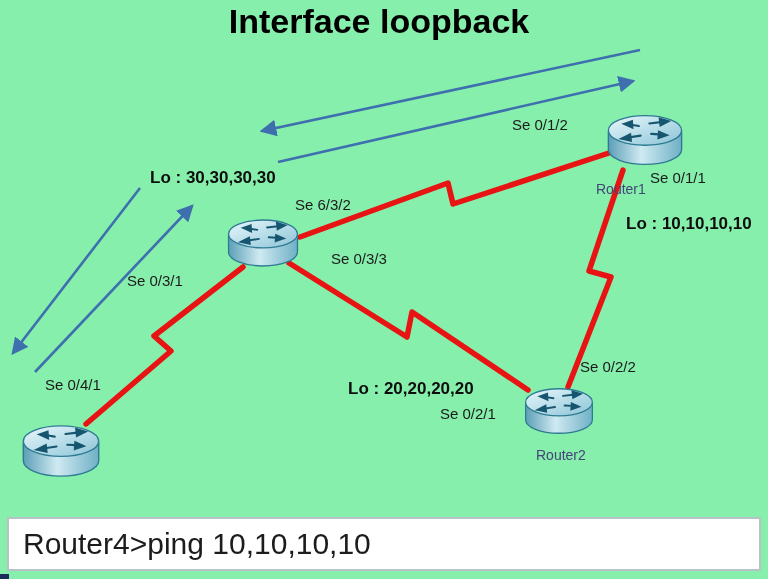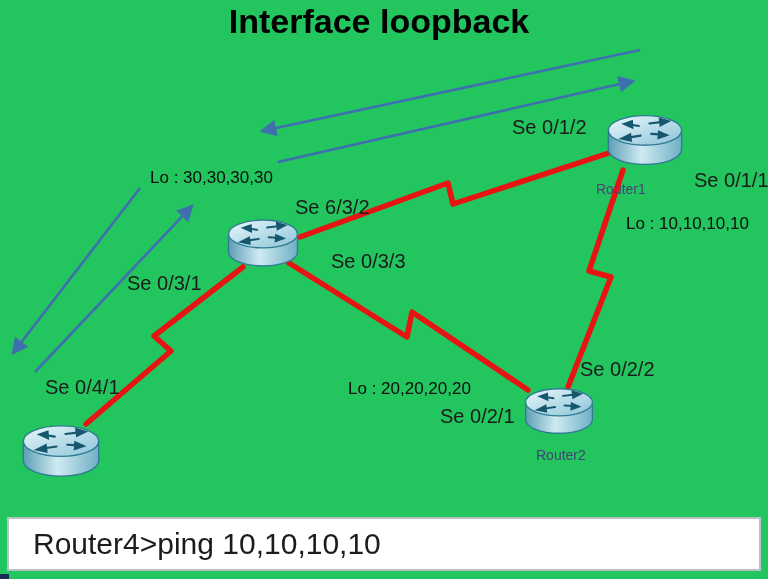--- a/index.html
+++ b/index.html
@@ -1,29 +1,29 @@
 <!DOCTYPE html>
 <html><head>
 <meta charset="utf-8">
 <style>
   html,body{margin:0;padding:0;background:#fff;}
   body{width:768px;height:579px;overflow:hidden;font-family:"Liberation Sans",sans-serif;}
-  .stage{position:relative;width:768px;height:579px;background:#22c55e;}
+  .stage{position:relative;width:768px;height:579px;background:#86efac;}
   .wires{position:absolute;left:0;top:0;z-index:1;}
   .wires polyline{fill:none;stroke:#e81313;stroke-width:5.5;stroke-linejoin:round;stroke-linecap:round;}
   .wires line{stroke:#3e6fae;stroke-width:2.6;}
   .title{position:absolute;left:0;right:10px;top:2px;margin:0;text-align:center;
          font-size:34px;font-weight:bold;color:#000;z-index:5;}
   .router-icon{position:absolute;z-index:4;}
   .router-name{position:absolute;z-index:5;font-size:14px;color:#434577;white-space:nowrap;}
-  .port-label{position:absolute;z-index:5;font-size:20px;color:#1b1b1b;white-space:nowrap;}
-  .lo-label{position:absolute;z-index:5;font-size:17px;font-weight:normal;color:#0d0d0d;white-space:nowrap;}
+  .port-label{position:absolute;z-index:5;font-size:15px;color:#1b1b1b;white-space:nowrap;}
+  .lo-label{position:absolute;z-index:5;font-size:17px;font-weight:bold;color:#0d0d0d;white-space:nowrap;}
   .console-box{position:absolute;left:7px;top:517px;width:750px;height:50px;z-index:6;
                background:#fff;border:2px solid #b6c2c6;display:flex;align-items:center;}
-  .console-text{font-size:30px;color:#1c1c1c;padding-left:24px;white-space:nowrap;}
+  .console-text{font-size:30px;color:#1c1c1c;padding-left:14px;white-space:nowrap;}
   .bottom-chip{position:absolute;left:0;top:574px;width:9px;height:5px;background:#1d2b5a;z-index:7;}
 </style>
 </head>
 <body>
 
 <div class="stage">
 
   <svg width="0" height="0" style="position:absolute">
     <defs>
       <linearGradient id="gTop" x1="0" y1="0" x2="1" y2="1">
@@ -68,21 +68,21 @@
     <line x1="35" y1="372" x2="192" y2="206" marker-end="url(#ah)" stroke="#3e6fae"></line>
   </svg>
 
   <h1 class="title">Interface loopback</h1>
 
   <svg class="router-icon" style="left:601px;top:106px" width="88" height="68" viewBox="0 0 100 78">
       <use href="#routerSym"></use>
     </svg>
   <span class="router-name" style="left:596px;top:181px">Router1</span>
   <span class="port-label" style="left:512px;top:116px">Se 0/1/2</span>
-  <span class="port-label" style="left:694px;top:169px">Se 0/1/1</span>
+  <span class="port-label" style="left:650px;top:169px">Se 0/1/1</span>
   <span class="lo-label" style="left:626px;top:214px">Lo : 10,10,10,10</span>
 
   <svg class="router-icon" style="left:218px;top:211px" width="90" height="64" viewBox="0 0 100 78">
       <use href="#routerSym"></use>
     </svg>
   <span class="port-label" style="left:295px;top:196px">Se 6/3/2</span>
   <span class="port-label" style="left:331px;top:250px">Se 0/3/3</span>
   <span class="port-label" style="left:127px;top:272px">Se 0/3/1</span>
   <span class="lo-label" style="left:150px;top:168px">Lo : 30,30,30,30</span>
 

